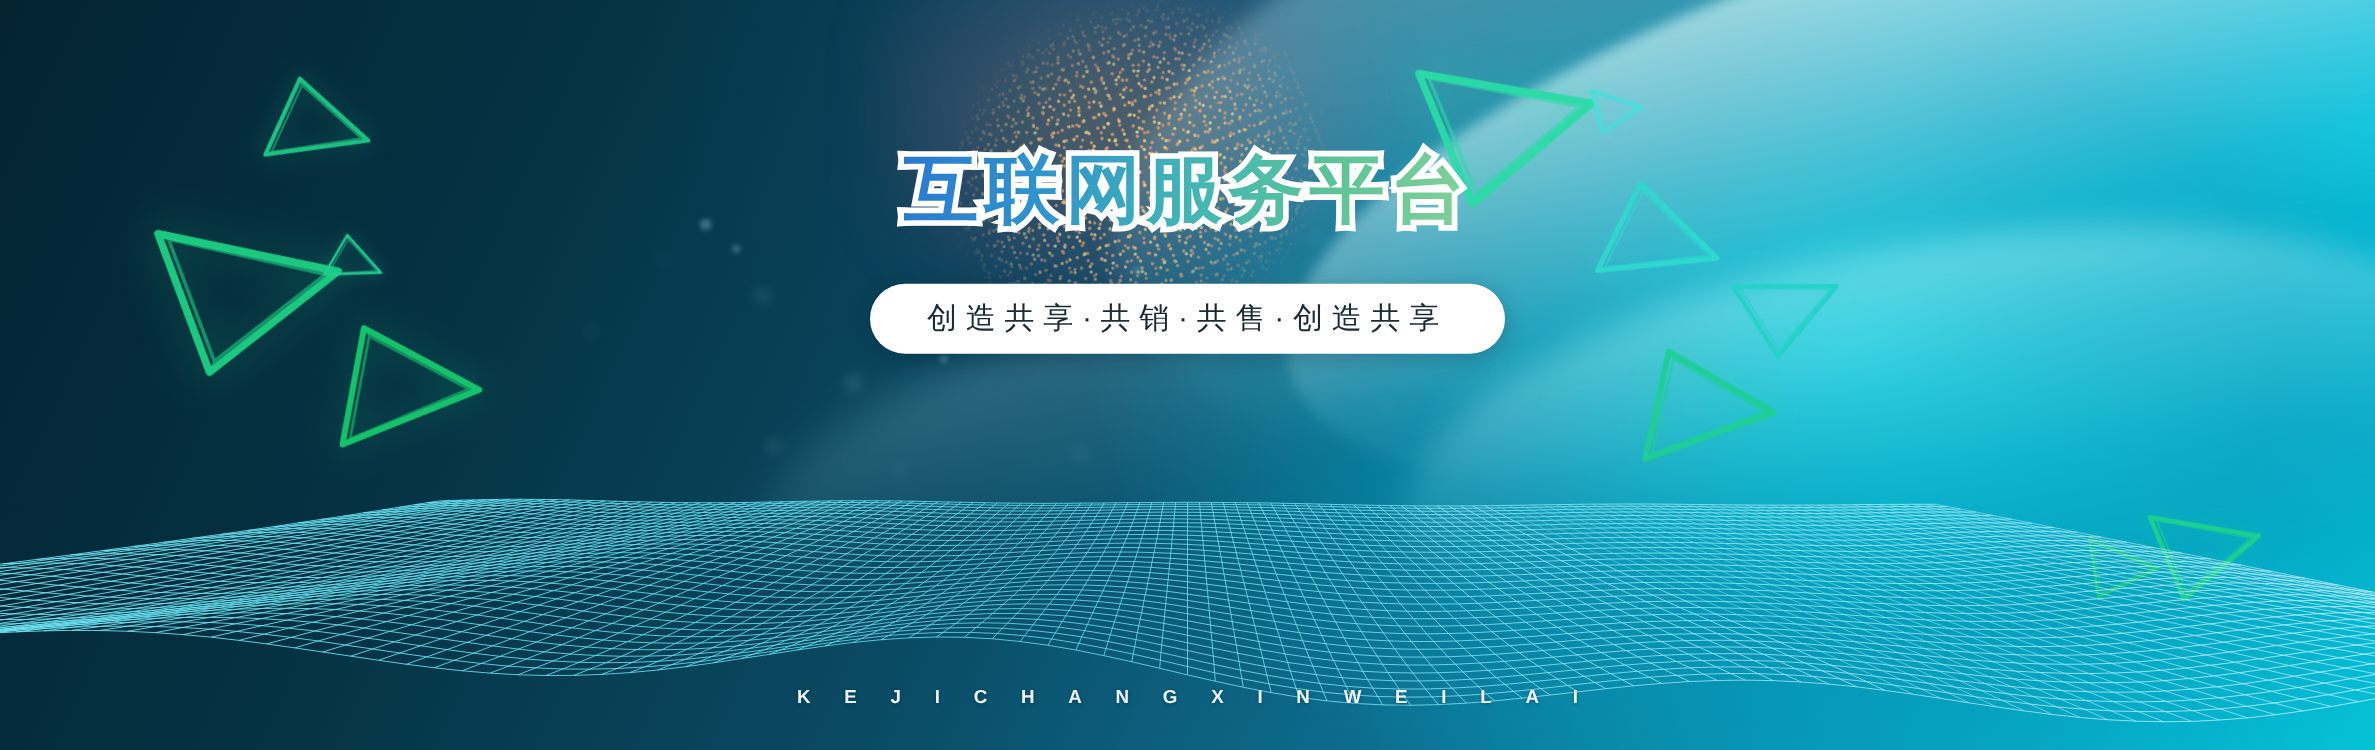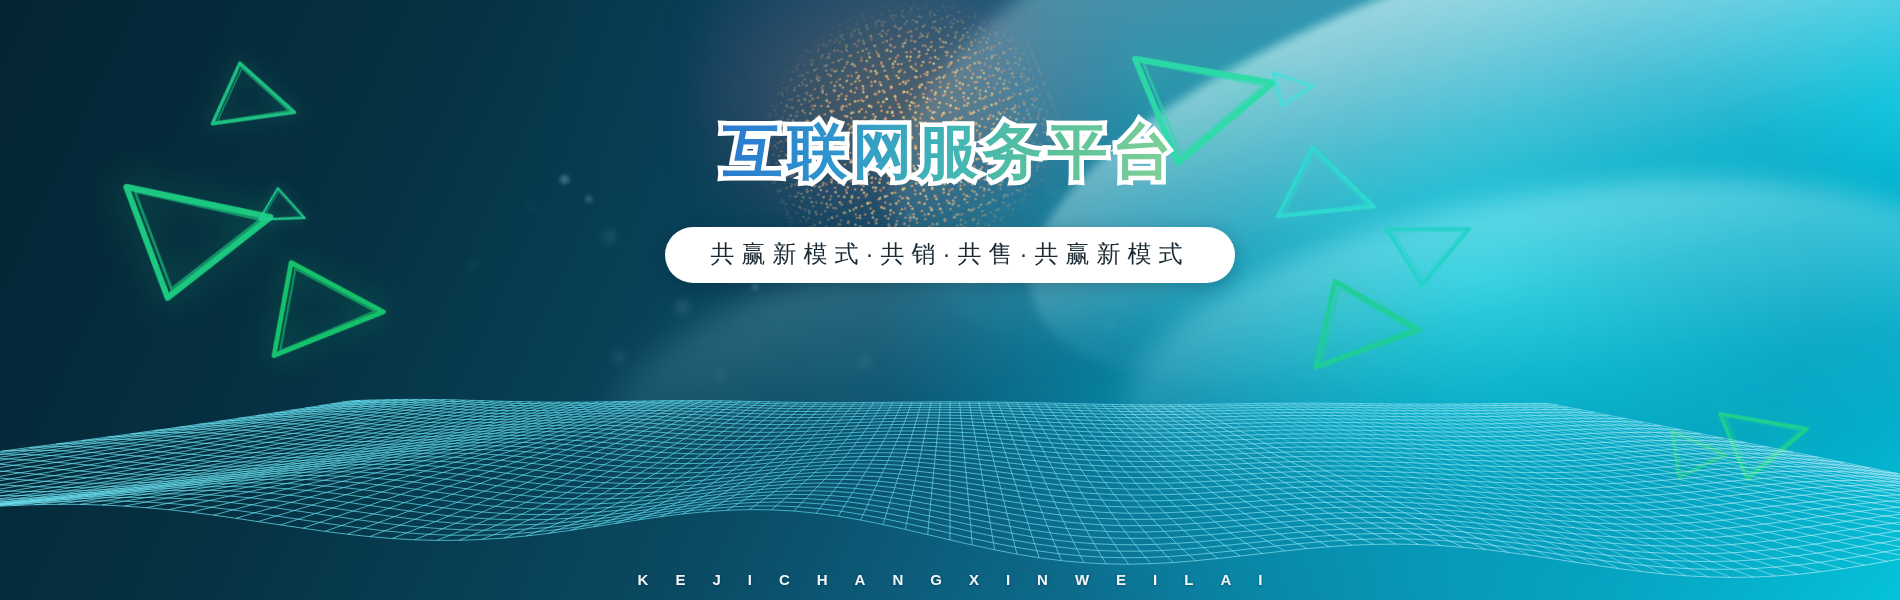--- a/index.html
+++ b/index.html
@@ -120,21 +120,21 @@
     border-radius:28px;
     padding:11px 46px 13px;
     color:#1b2a33;
     font-size:24px;
     letter-spacing:7px;
     white-space:nowrap;
     box-shadow:0 4px 18px rgba(0,30,45,.28);
   }
 
   .pinyin{
-    position:absolute; left:0; bottom:12px; width:1900px;
+    position:absolute; left:0; bottom:34px; width:1900px;
     text-align:center;
     color:#ffffff;
     font-size:15px; font-weight:bold;
     letter-spacing:27px;
     text-indent:27px;
     opacity:.94;
     text-shadow:0 1px 3px rgba(0,40,60,.5);
   }
 </style>
 </head>
@@ -297,17 +297,17 @@
     </svg>
   </div>
 
   <div class="content">
     <div class="eyebrow-wrap">
       <span class="eyebrow-stroke">互联网服务平台</span>
       <span class="eyebrow-fill">互联网服务平台</span>
     </div>
 
 
-    <div class="pill">共赢新模式·共销·共售·共赢新模式</div>
+    <div class="pill">创造共享·共销·共售·创造共享</div>
   </div>
 
   <div class="pinyin">KEJICHANGXINWEILAI</div>
 </div>
 
 </body></html>

